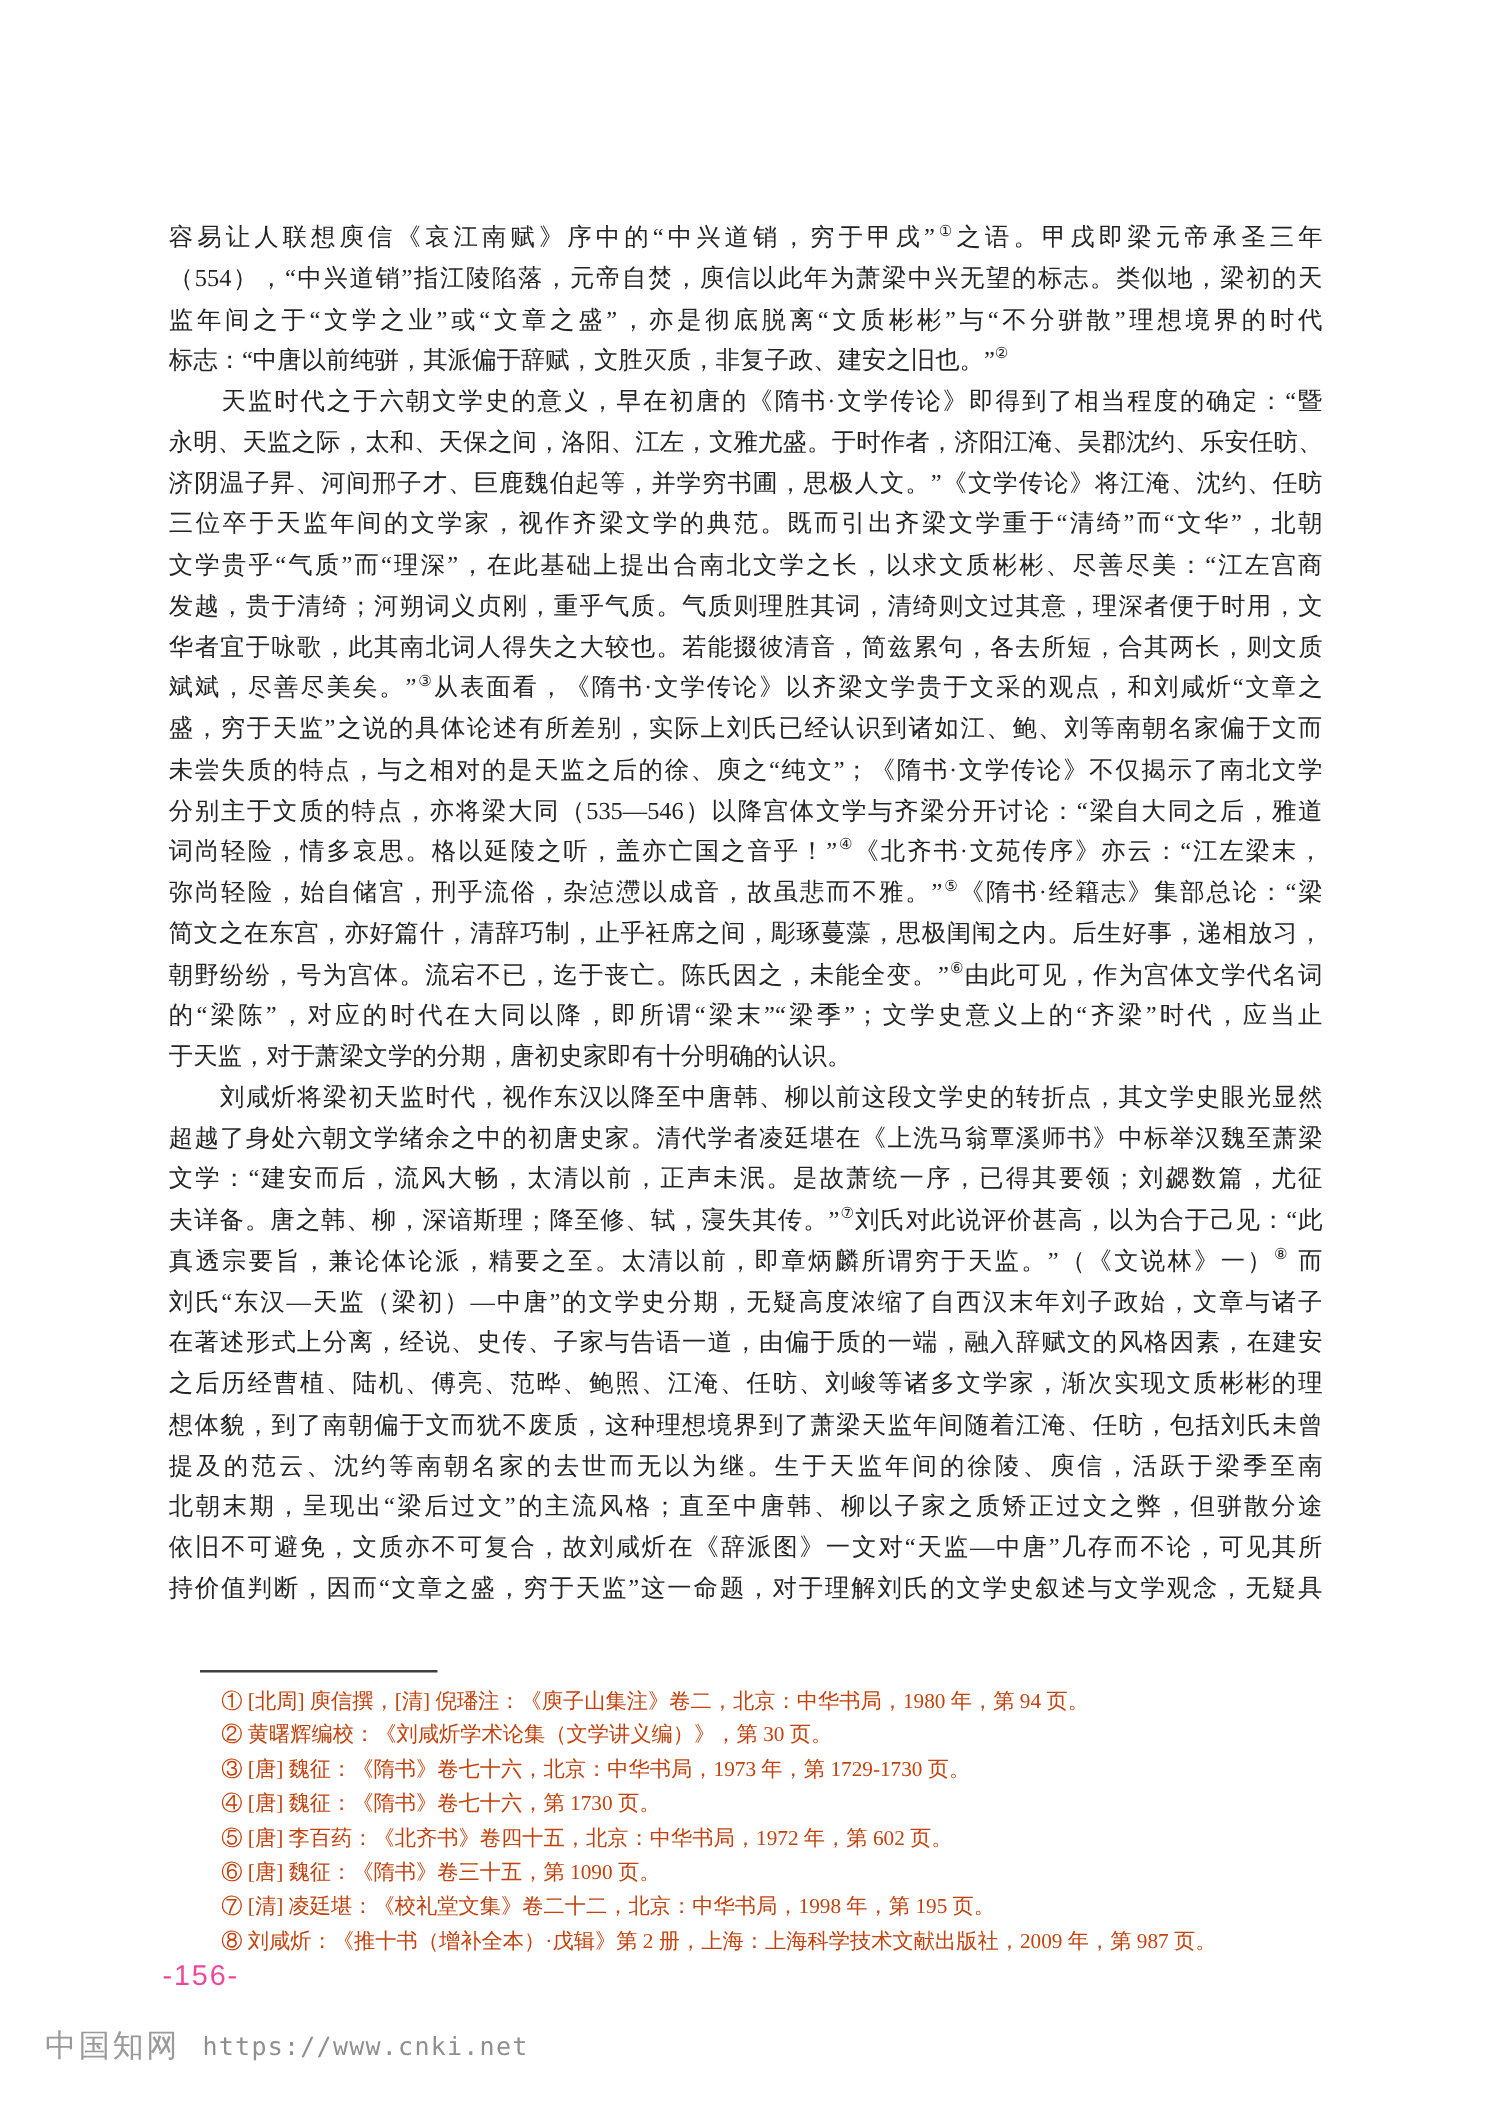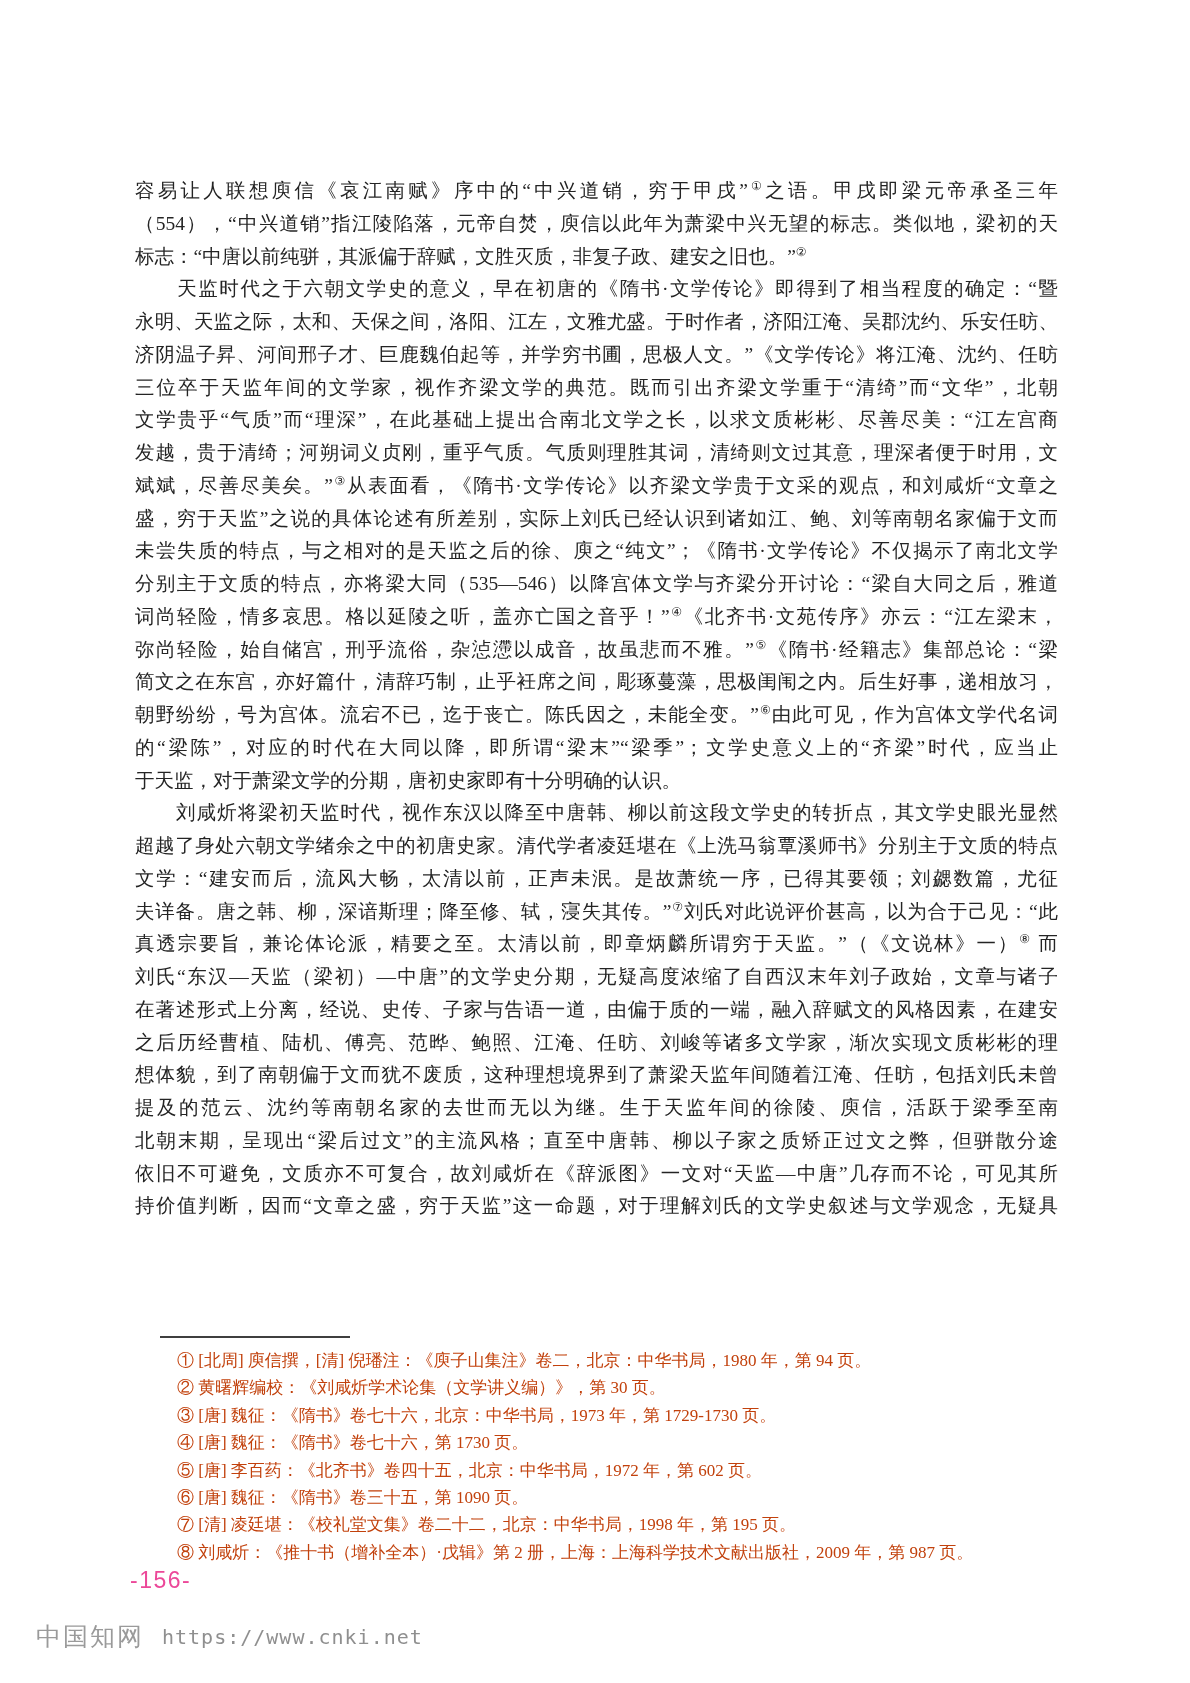--- a/index.html
+++ b/index.html
@@ -59,39 +59,41 @@
   }
 </style>
 </head>
 <body>
 
 <div class="page">
 
   <div class="article-body">
       <div class="line">容易让人联想庾信《哀江南赋》序中的“中兴道销，穷于甲戌”<sup>①</sup>之语。甲戌即梁元帝承圣三年</div>
       <div class="line">（554），“中兴道销”指江陵陷落，元帝自焚，庾信以此年为萧梁中兴无望的标志。类似地，梁初的天</div>
+      <div class="line">监年间之于“文学之业”或“文章之盛”，亦是彻底脱离“文质彬彬”与“不分骈散”理想境界的时代</div>
       <div class="line line-end">标志：“中唐以前纯骈，其派偏于辞赋，文胜灭质，非复子政、建安之旧也。”<sup>②</sup></div>
       <div class="line">　　天监时代之于六朝文学史的意义，早在初唐的《隋书·文学传论》即得到了相当程度的确定：“暨</div>
       <div class="line">永明、天监之际，太和、天保之间，洛阳、江左，文雅尤盛。于时作者，济阳江淹、吴郡沈约、乐安任昉、</div>
       <div class="line">济阴温子昇、河间邢子才、巨鹿魏伯起等，并学穷书圃，思极人文。”《文学传论》将江淹、沈约、任昉</div>
       <div class="line">三位卒于天监年间的文学家，视作齐梁文学的典范。既而引出齐梁文学重于“清绮”而“文华”，北朝</div>
       <div class="line">文学贵乎“气质”而“理深”，在此基础上提出合南北文学之长，以求文质彬彬、尽善尽美：“江左宫商</div>
       <div class="line">发越，贵于清绮；河朔词义贞刚，重乎气质。气质则理胜其词，清绮则文过其意，理深者便于时用，文</div>
+      <div class="line">华者宜于咏歌，此其南北词人得失之大较也。若能掇彼清音，简兹累句，各去所短，合其两长，则文质</div>
       <div class="line">斌斌，尽善尽美矣。”<sup>③</sup>从表面看，《隋书·文学传论》以齐梁文学贵于文采的观点，和刘咸炘“文章之</div>
       <div class="line">盛，穷于天监”之说的具体论述有所差别，实际上刘氏已经认识到诸如江、鲍、刘等南朝名家偏于文而</div>
       <div class="line">未尝失质的特点，与之相对的是天监之后的徐、庾之“纯文”；《隋书·文学传论》不仅揭示了南北文学</div>
       <div class="line">分别主于文质的特点，亦将梁大同（535—546）以降宫体文学与齐梁分开讨论：“梁自大同之后，雅道</div>
       <div class="line">词尚轻险，情多哀思。格以延陵之听，盖亦亡国之音乎！”<sup>④</sup>《北齐书·文苑传序》亦云：“江左梁末，</div>
       <div class="line">弥尚轻险，始自储宫，刑乎流俗，杂惉懘以成音，故虽悲而不雅。”<sup>⑤</sup>《隋书·经籍志》集部总论：“梁</div>
       <div class="line">简文之在东宫，亦好篇什，清辞巧制，止乎衽席之间，彫琢蔓藻，思极闺闱之内。后生好事，递相放习，</div>
       <div class="line">朝野纷纷，号为宫体。流宕不已，迄于丧亡。陈氏因之，未能全变。”<sup>⑥</sup>由此可见，作为宫体文学代名词</div>
       <div class="line">的“梁陈”，对应的时代在大同以降，即所谓“梁末”“梁季”；文学史意义上的“齐梁”时代，应当止</div>
       <div class="line line-end">于天监，对于萧梁文学的分期，唐初史家即有十分明确的认识。</div>
       <div class="line">　　刘咸炘将梁初天监时代，视作东汉以降至中唐韩、柳以前这段文学史的转折点，其文学史眼光显然</div>
-      <div class="line">超越了身处六朝文学绪余之中的初唐史家。清代学者凌廷堪在《上洗马翁覃溪师书》分别主于文质的特点</div>
+      <div class="line">超越了身处六朝文学绪余之中的初唐史家。清代学者凌廷堪在《上洗马翁覃溪师书》中标举汉魏至萧梁</div>
       <div class="line">文学：“建安而后，流风大畅，太清以前，正声未泯。是故萧统一序，已得其要领；刘勰数篇，尤征</div>
       <div class="line">夫详备。唐之韩、柳，深谙斯理；降至修、轼，寖失其传。”<sup>⑦</sup>刘氏对此说评价甚高，以为合于己见：“此</div>
       <div class="line">真透宗要旨，兼论体论派，精要之至。太清以前，即章炳麟所谓穷于天监。”（《文说林》一）<sup>⑧</sup> 而</div>
       <div class="line">刘氏“东汉—天监（梁初）—中唐”的文学史分期，无疑高度浓缩了自西汉末年刘子政始，文章与诸子</div>
       <div class="line">在著述形式上分离，经说、史传、子家与告语一道，由偏于质的一端，融入辞赋文的风格因素，在建安</div>
       <div class="line">之后历经曹植、陆机、傅亮、范晔、鲍照、江淹、任昉、刘峻等诸多文学家，渐次实现文质彬彬的理</div>
       <div class="line">想体貌，到了南朝偏于文而犹不废质，这种理想境界到了萧梁天监年间随着江淹、任昉，包括刘氏未曾</div>
       <div class="line">提及的范云、沈约等南朝名家的去世而无以为继。生于天监年间的徐陵、庾信，活跃于梁季至南</div>
       <div class="line">北朝末期，呈现出“梁后过文”的主流风格；直至中唐韩、柳以子家之质矫正过文之弊，但骈散分途</div>
       <div class="line">依旧不可避免，文质亦不可复合，故刘咸炘在《辞派图》一文对“天监—中唐”几存而不论，可见其所</div>

